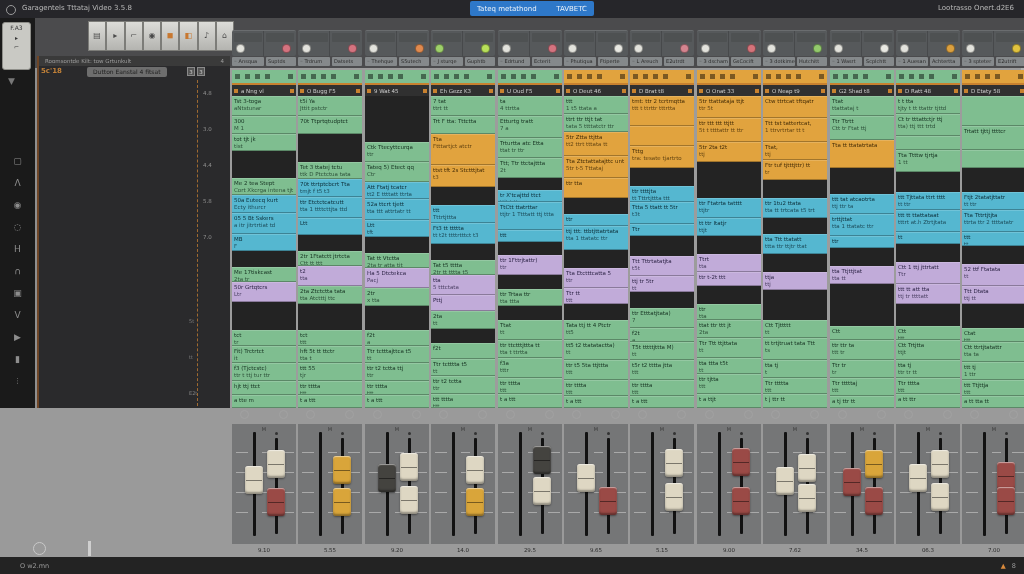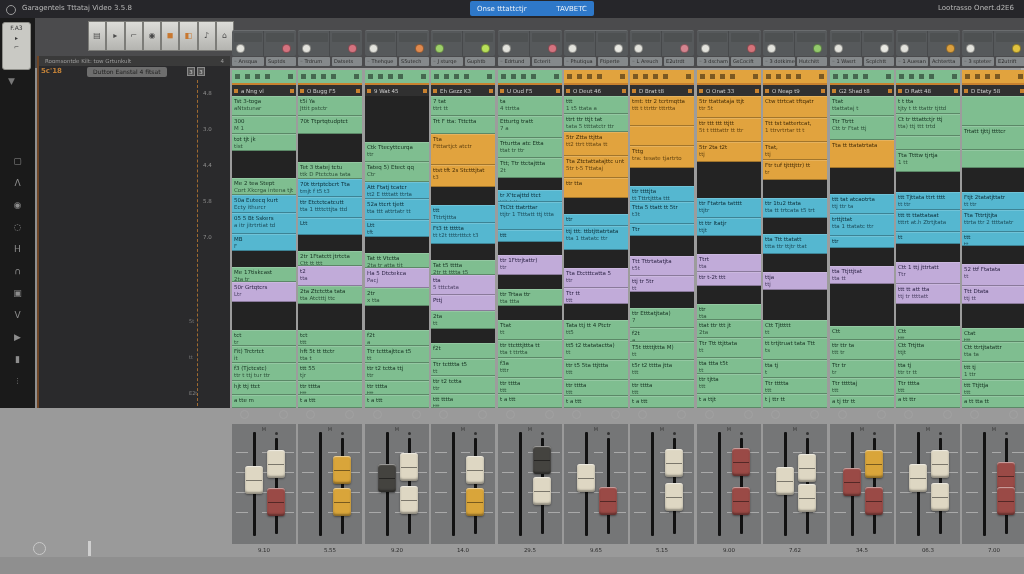--- a/index.html
+++ b/index.html
@@ -79,21 +79,21 @@
 </style>
 </head>
 <body>
 
 <div id="app">
 
   <div id="topbar" class="abs">
     <div id="rec-ring" class="abs"></div>
     <span id="tb-title" class="abs">Garagentels Tttataj Video 3.5.8</span>
     <div id="clip-pill" class="abs">
-      <span>Onse tttattctjr</span>
+      <span>Tateq metathond</span>
       <span>TAVBETC</span>
     </div>
     <span id="tb-right">Lootrasso Onert.d2E6</span>
   </div>
 
   <div id="rail" class="abs">
       <div class="rail-ic abs" style="left: 0px; top: 132px;">▢</div>
       <div class="rail-ic abs" style="left: 0px; top: 154px;">Ʌ</div>
       <div class="rail-ic abs" style="left: 0px; top: 176px;">◉</div>
       <div class="rail-ic abs" style="left: 0px; top: 198px;">◌</div>
@@ -1453,14 +1453,21 @@
             <div class="ridge"></div>
           </div>
           <div class="cap" style="left: 35px; top: 62.96px; background: rgb(154, 74, 70);">
             <div class="ridge"></div>
           </div>
         </div>
         <div class="fval">7.00</div>
       </div>
     </div>
 
+  <div id="statusbar" class="abs">
+    <span id="st-left">O w2.mn</span>
+    <span id="st-right">
+      <span id="st-warn">▲</span>
+      <span>8</span>
+    </span>
+  </div>
 
 </div>
 
 </body></html>

